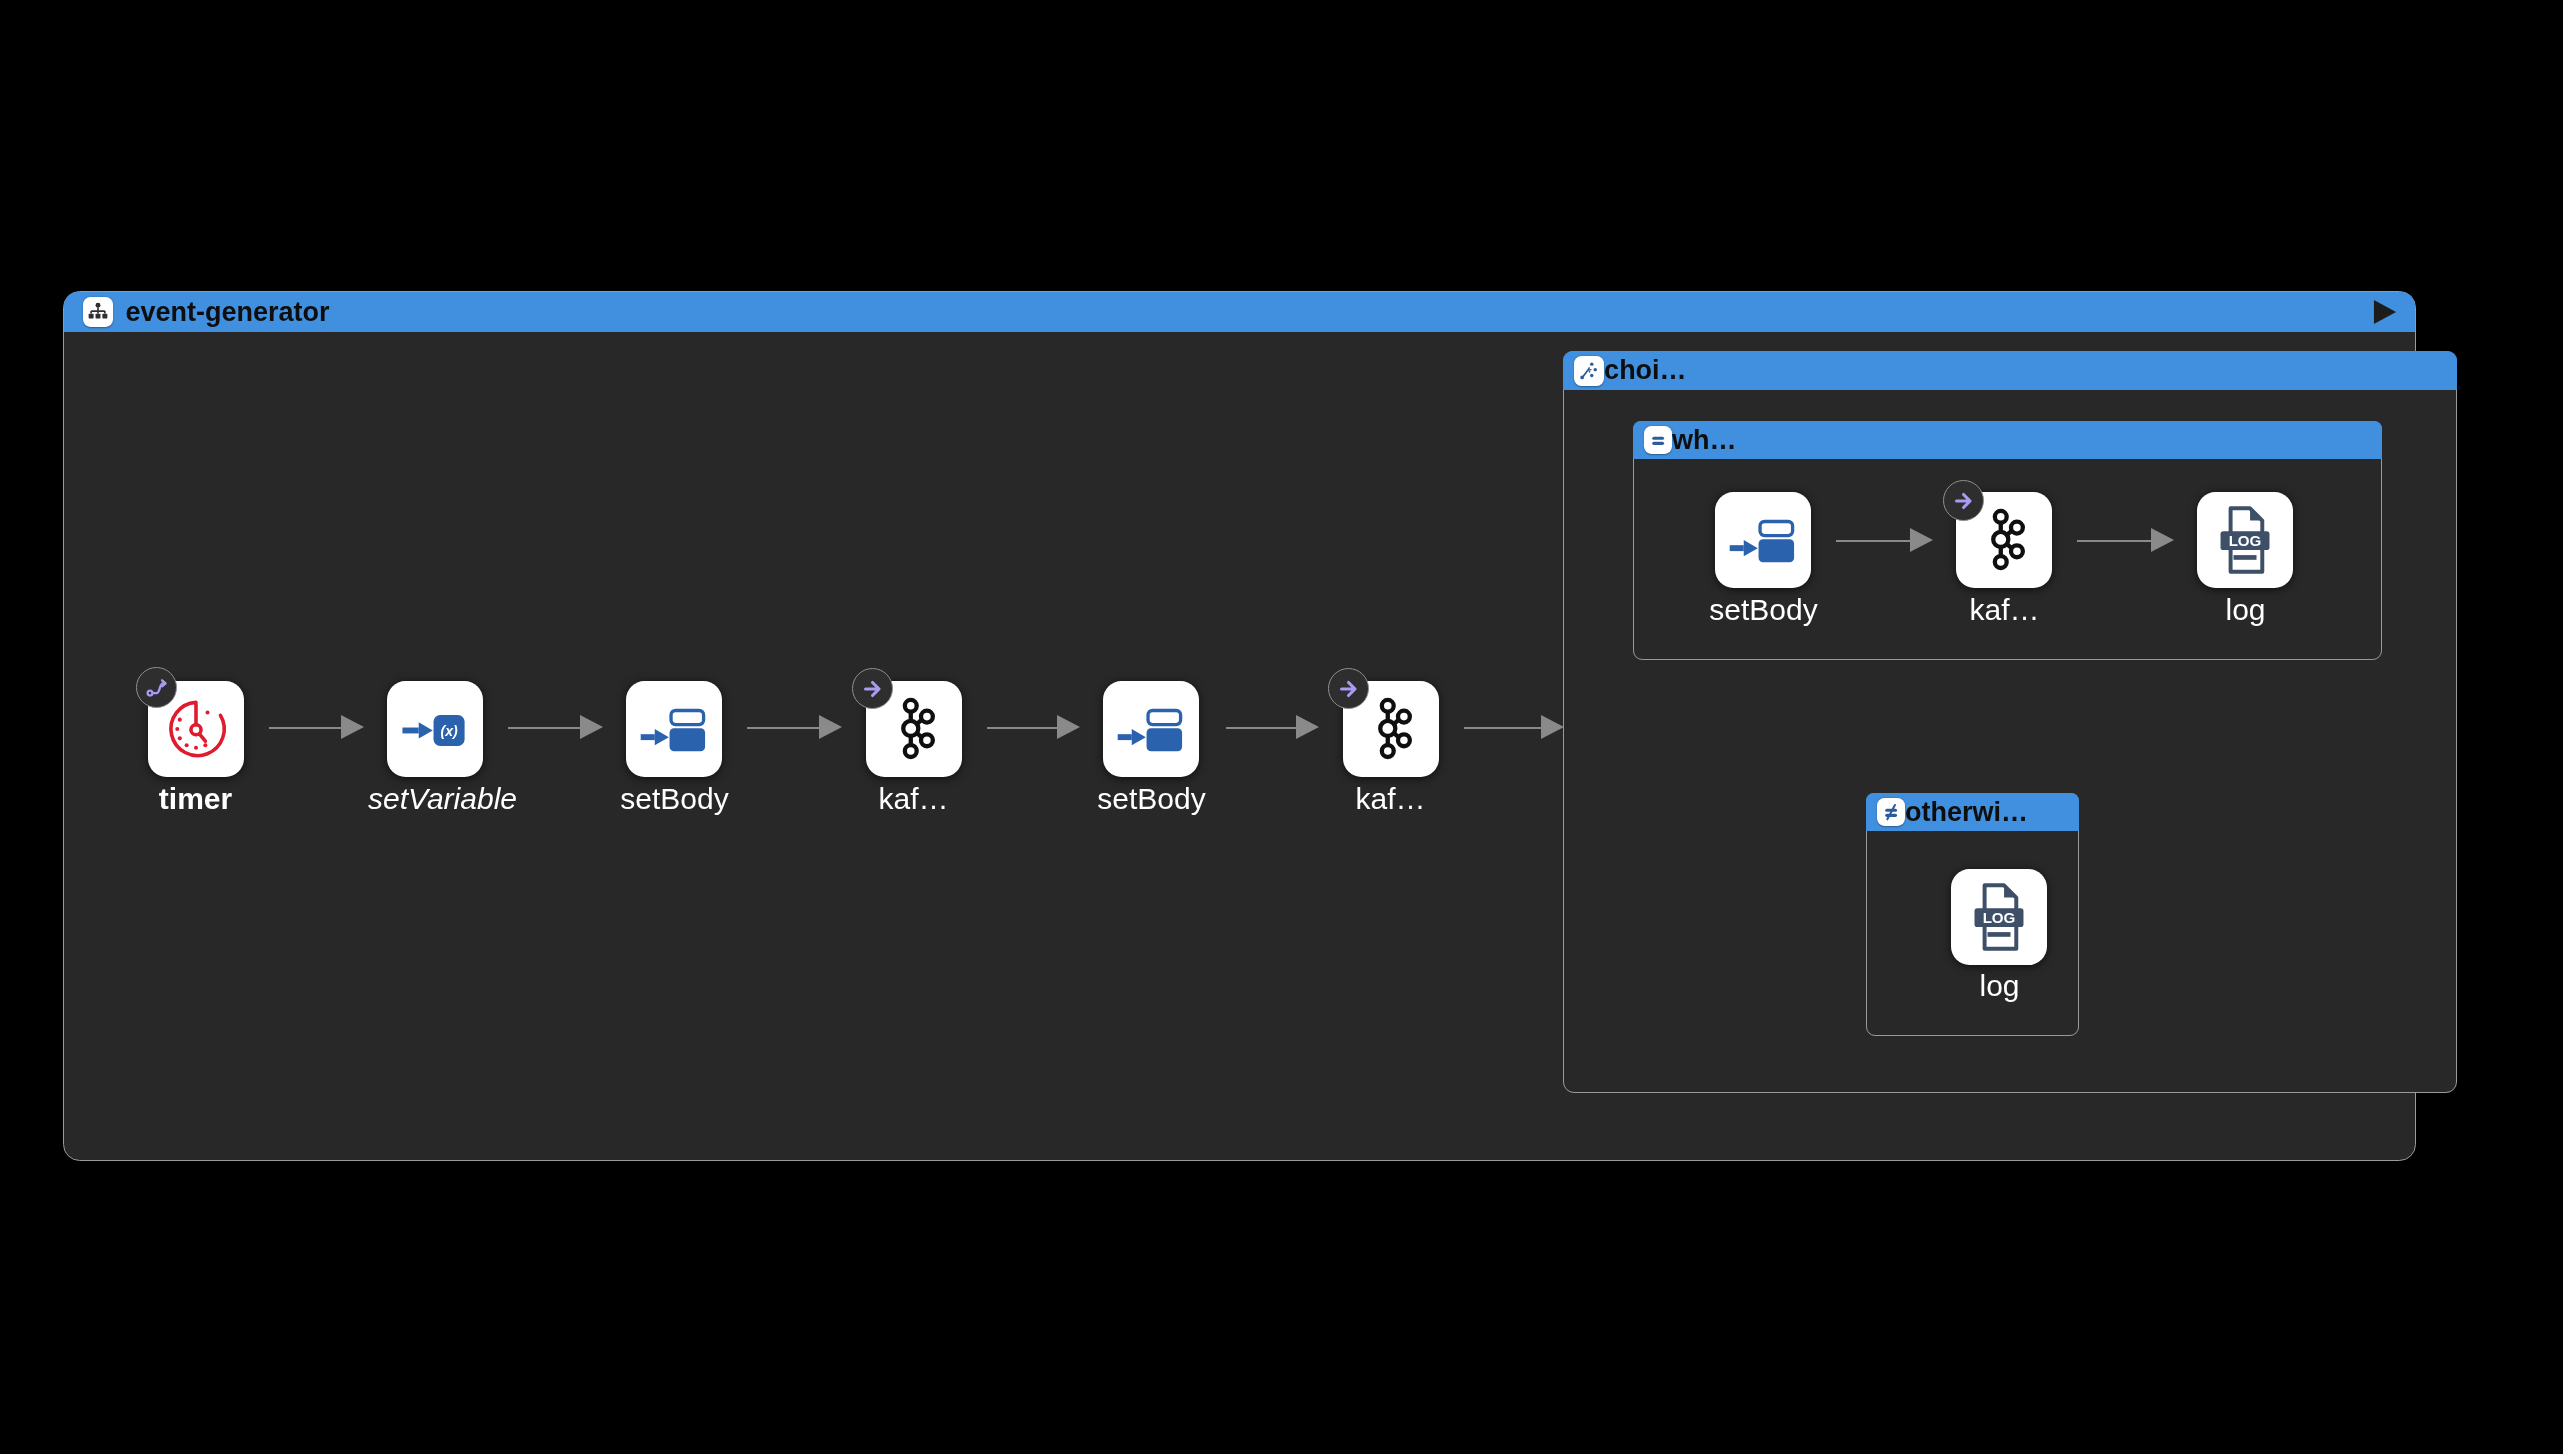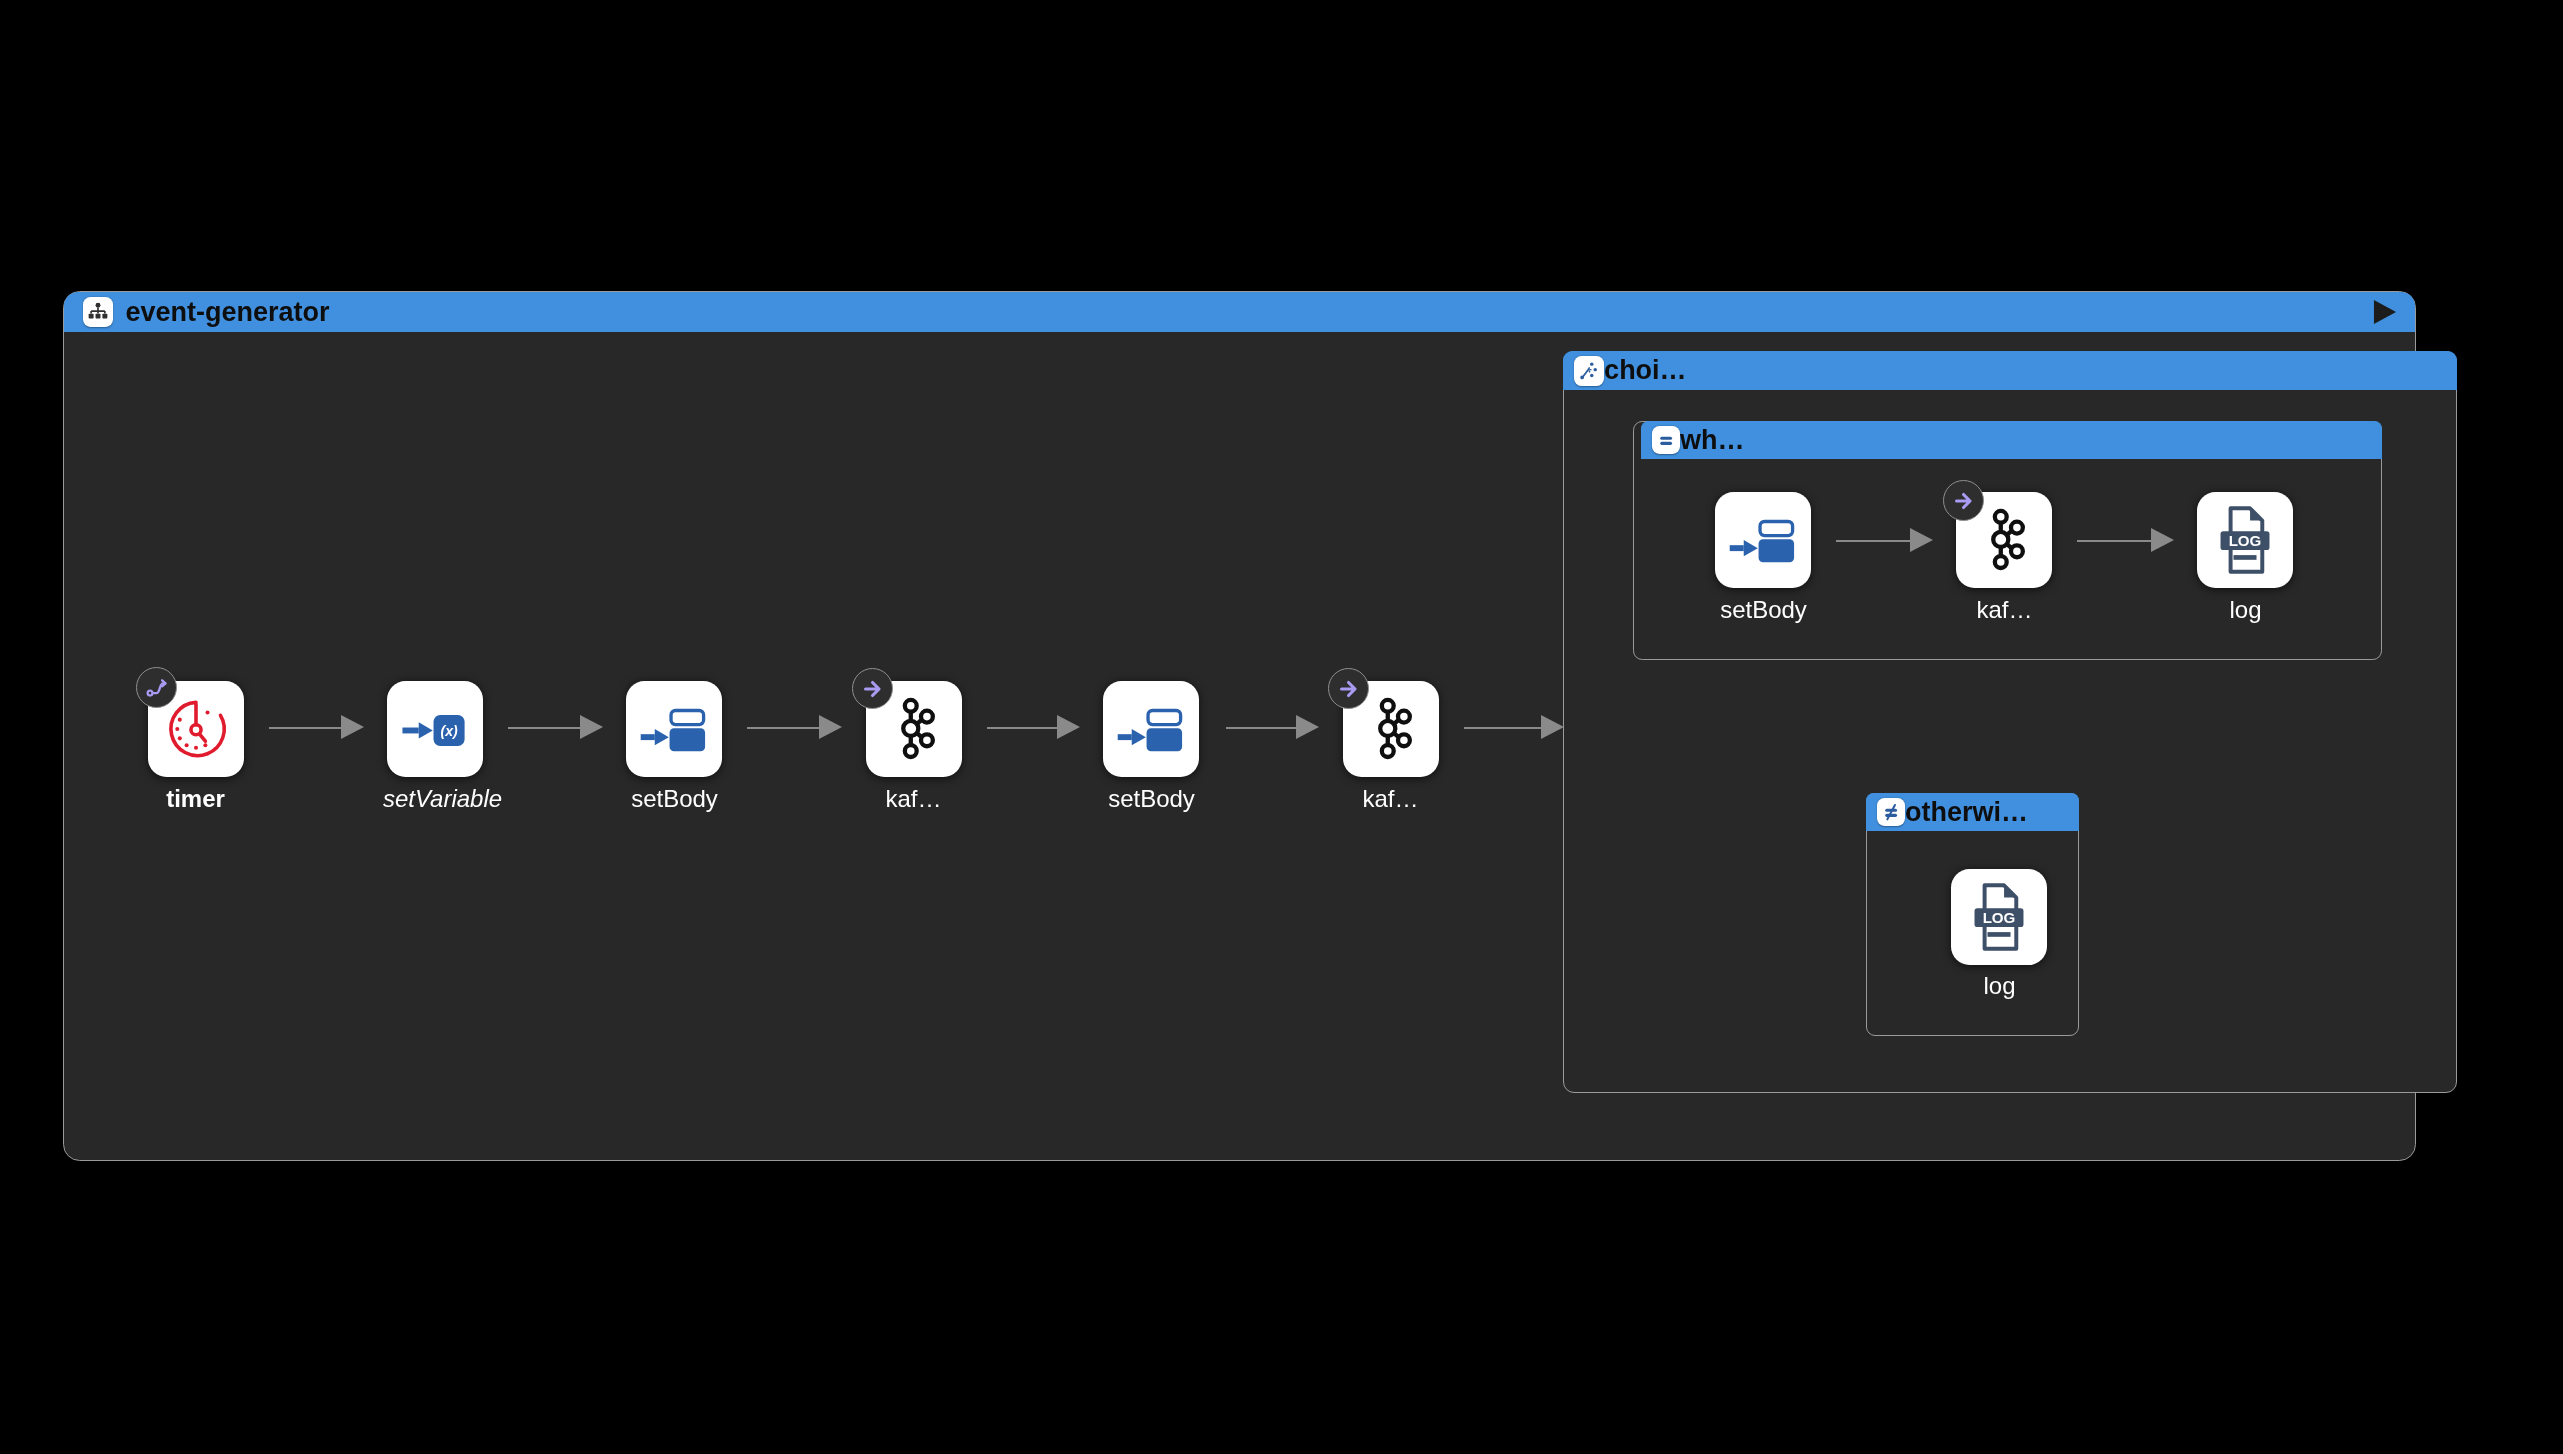--- a/index.html
+++ b/index.html
@@ -36,21 +36,21 @@
     background:#4090DF;border-radius:9.2px 9.2px 0 0;
     display:flex;align-items:center;padding:0 11px;gap:0;box-sizing:border-box;
   }
   
   .node{
     position:absolute;width:96px;height:96px;background:#fff;border-radius:18.5px;
     box-shadow:0 1.8px 8.3px rgba(0,0,0,.6);display:flex;align-items:center;justify-content:center;
     box-sizing:border-box;
   }
   .nlabel{
-    position:absolute;width:185px;text-align:center;color:#fff;font-size:24px;line-height:28px;
+    position:absolute;width:185px;text-align:center;color:#fff;font-size:30px;line-height:28px;
   }
   .badge{
     position:absolute;width:41px;height:41px;border-radius:50%;
     background:#2e2e2e;border:1.8px solid #8f8f8f;box-sizing:border-box;
     display:flex;align-items:center;justify-content:center;z-index:5;
   }
   
   .edge{position:absolute;height:0;border-top:2.8px solid #8a8a8a;}
   .edge::after{
     content:"";position:absolute;right:-23px;top:-14px;width:0;height:0;
@@ -192,21 +192,21 @@
         <circle cx="15" cy="4.5" r="1.9" fill="#2B5C9E"></circle>
         <circle cx="18.8" cy="10.5" r="1.9" fill="#2B5C9E"></circle>
         <circle cx="15" cy="16.8" r="1.9" fill="#2B5C9E"></circle>
       </svg>
     </span>
     <span class="htitle">choi…</span>
   </div>
 </div>
 
 <div class="group" style="left:1633px;top:421px;width:749px;height:239px;border-radius:9.2px;">
-  <div class="ghead" style="height:38px;border-radius:7.4px 7.4px 0 0;margin-left:8px;">
+  <div class="ghead" style="height:38px;border-radius:7.4px 7.4px 0 0;">
     <span class="iconbox sm">
       <svg width="20.3" height="20.3" viewBox="0 0 24 24">
         <rect x="5" y="8" width="14" height="3.6" rx="1.8" fill="#2B5C9E"></rect>
         <rect x="5" y="14" width="14" height="3.6" rx="1.8" fill="#2B5C9E"></rect>
       </svg>
     </span>
     <span class="htitle">wh…</span>
   </div>
 </div>
 

